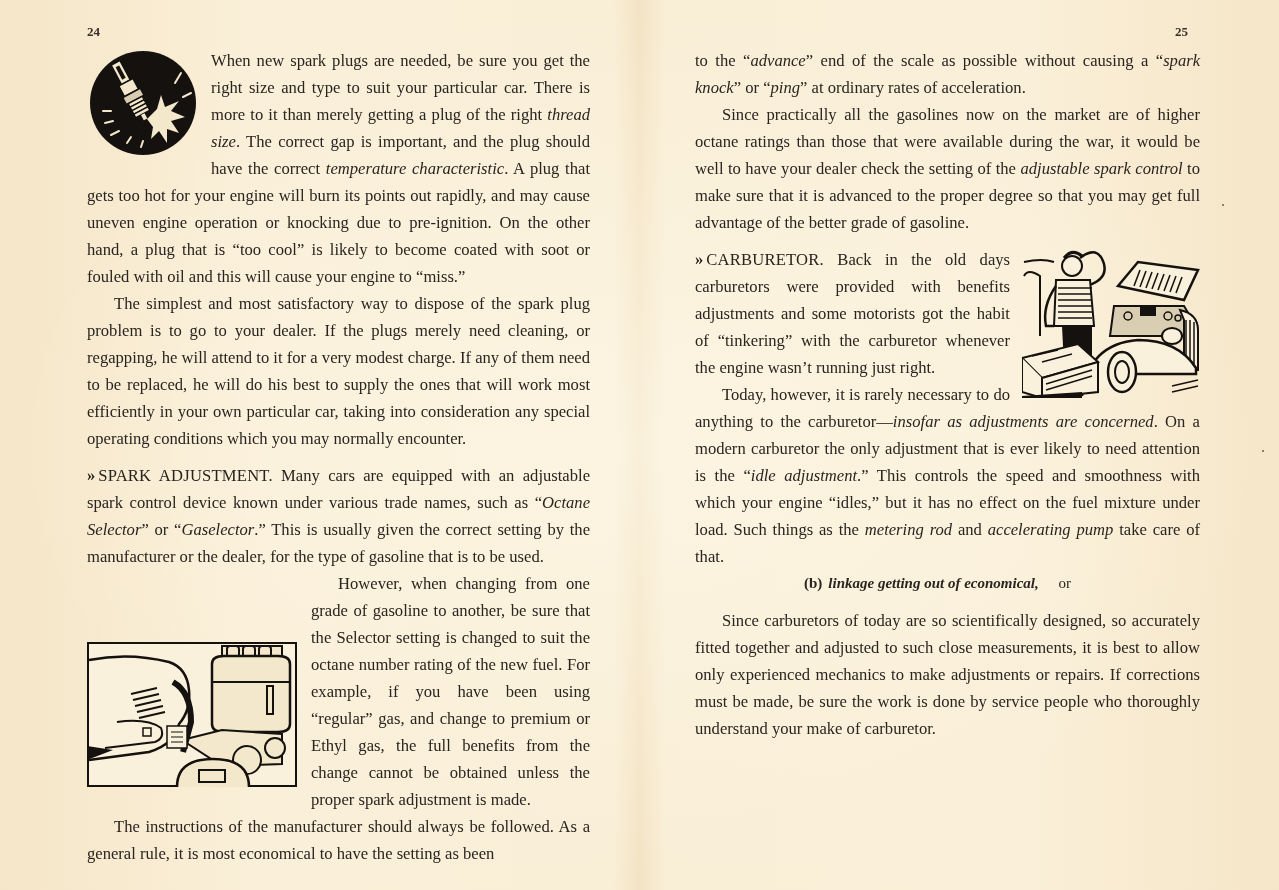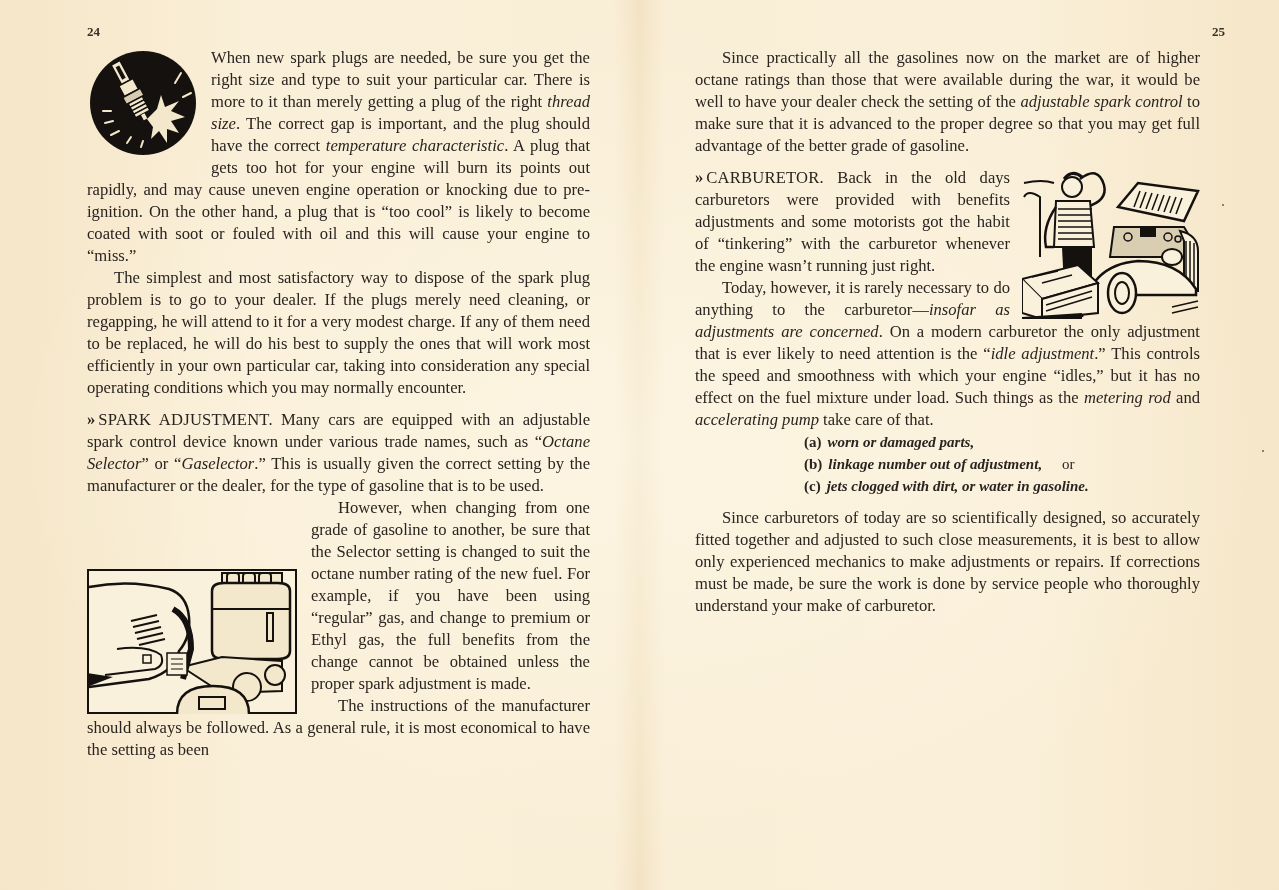--- a/index.html
+++ b/index.html
@@ -17,25 +17,25 @@
         linear-gradient(90deg, #f5e6c8 0%, #faefd8 20%, #f9eed6 48%, #f3e3c4 50%, #f9eed6 52%, #faefd8 80%, #f5e6c8 100%);
     }
     .page { position: absolute; top: 0; height: 890px; }
     .page-left { left: 12px; width: 640px; }
     .page-right { left: 640px; width: 639px; }
     .folio {
       position: absolute; top: 24px; font-size: 13px; font-weight: bold;
       color: #3a302a;
     }
     .page-left .folio { left: 75px; }
-    .page-right .folio { left: 572px; }
+    .page-right .folio { left: 535px; }
 
     .body-text {
       position: absolute;
-      font-size: 16.6px; line-height: 22px;
+      font-size: 16.6px; line-height: 27px;
       text-align: justify;
     }
     .page-left .body-text { left: 75px; width: 503px; top: 47px; }
     .page-right .body-text { left: 55px; width: 505px; top: 47px; }
 
     p { margin: 0; }
     .indent { text-indent: 27px; }
     .gap { margin-top: 10px; }
     em, i { font-style: italic; }
     .chev { font-weight: bold; letter-spacing: -2px; margin-right: 5px; }
@@ -147,20 +147,21 @@
       </p>
 
       <p class="indent">The instructions of the manufacturer should always be followed. As a general rule, it is most economical to have the setting as been</p>
     </div>
   </div>
 
   <div class="page page-right">
     <div class="folio">25</div>
 
     <div class="body-text">
+      <p><span>to the “</span><em>advance</em><span>” end of the scale as possible without causing a “</span><em>spark knock</em><span>” or “</span><em>ping</em><span>” at ordinary rates of acceleration.</span></p>
 
       <p class="indent"><span>Since practically all the gasolines now on the market are of higher octane ratings than those that were available during the war, it would be well to have your dealer check the setting of the </span><em>adjustable spark control</em><span> to make sure that it is advanced to the proper degree so that you may get full advantage of the better grade of gasoline.</span></p>
 
       <p class="gap">
         <svg class="float-right mechanic-art" viewBox="0 0 178 152">
 
           <path d="M96 40 l20 -24 l60 8 l-14 30 z" fill="#faf1dc" stroke="#15110e" stroke-width="2.5"></path>
           <g stroke="#15110e" stroke-width="1.5">
             <line x1="118" y1="24" x2="112" y2="40"></line>
               <line x1="124" y1="25" x2="118" y2="41"></line>
@@ -226,29 +227,24 @@
         </svg>
         <span class="chev">»</span><span class="caps">CARBURETOR.</span><span>  Back in the old days carburetors were provided with benefits adjustments and some motorists got the habit of “tinkering” with the carburetor whenever the engine wasn’t running just right.</span>
       </p>
 
       <p class="indent"><span>Today, however, it is rarely necessary to do anything to the carburetor—</span><em>insofar as adjustments are concerned</em><span>.  On a modern carburetor the only adjustment that is ever likely to need attention is the “</span><em>idle adjustment</em><span>.”  This controls the speed and smoothness with which your engine “idles,” but it has no effect on the fuel mixture under load.  Such things as the </span><em>metering rod</em><span> and </span><em>accelerating pump</em><span> take care of that.</span></p>
 
 
       <div class="list-block">
         <div class="list-row">
           <span class="list-lead"></span>
-          <span class="list-item"><span class="marker">(a)</span><span class="content">worn or damaged parts,</span><span class="tail"></span></span>
+          <span class="list-item"><span class="marker">(b)</span><span class="content">linkage getting out of economical,</span><span class="tail"> or</span></span>
         </div>
         <div class="list-row">
           <span class="list-lead"></span>
-          <span class="list-item"><span class="marker">(b)</span><span class="content">linkage number out of adjustment,</span><span class="tail"> or</span></span>
-        </div>
-        <div class="list-row">
-          <span class="list-lead"></span>
-          <span class="list-item"><span class="marker">(c)</span><span class="content">jets clogged with dirt, or water in gasoline.</span><span class="tail"></span></span>
         </div>
       </div>
 
       <p class="indent gap">Since carburetors of today are so scientifically designed, so accurately fitted together and adjusted to such close measurements, it is best to allow only experienced mechanics to make adjustments or repairs.  If corrections must be made, be sure the work is done by service people who thoroughly understand your make of carburetor.</p>
     </div>
   </div>
 
   <span class="speck" style="left:1222px; top:204px;"></span>
   <span class="speck" style="left:1262px; top:450px;"></span>
 </div>

